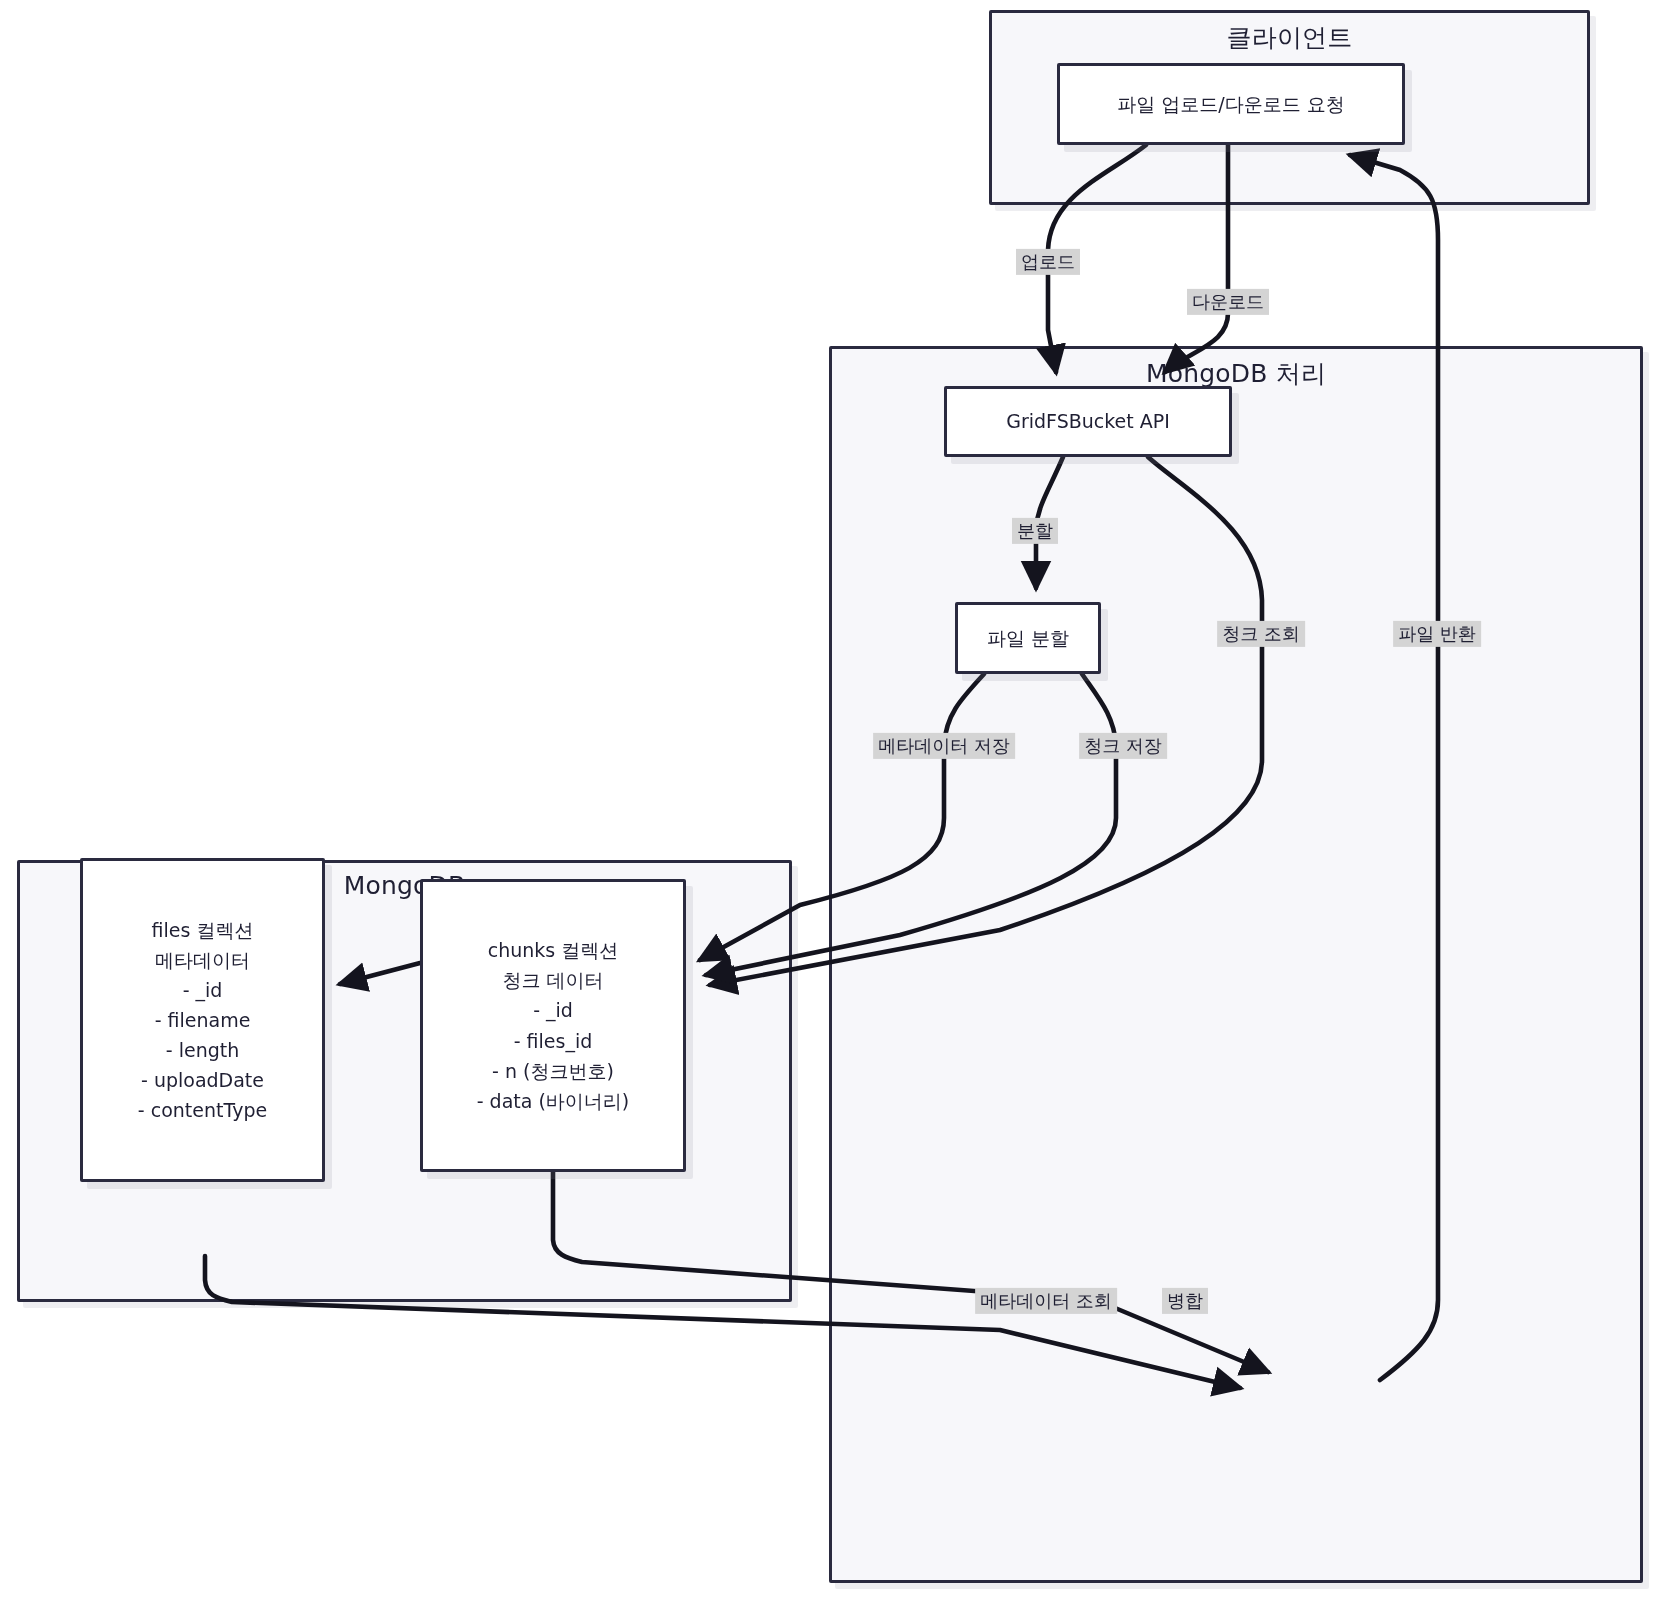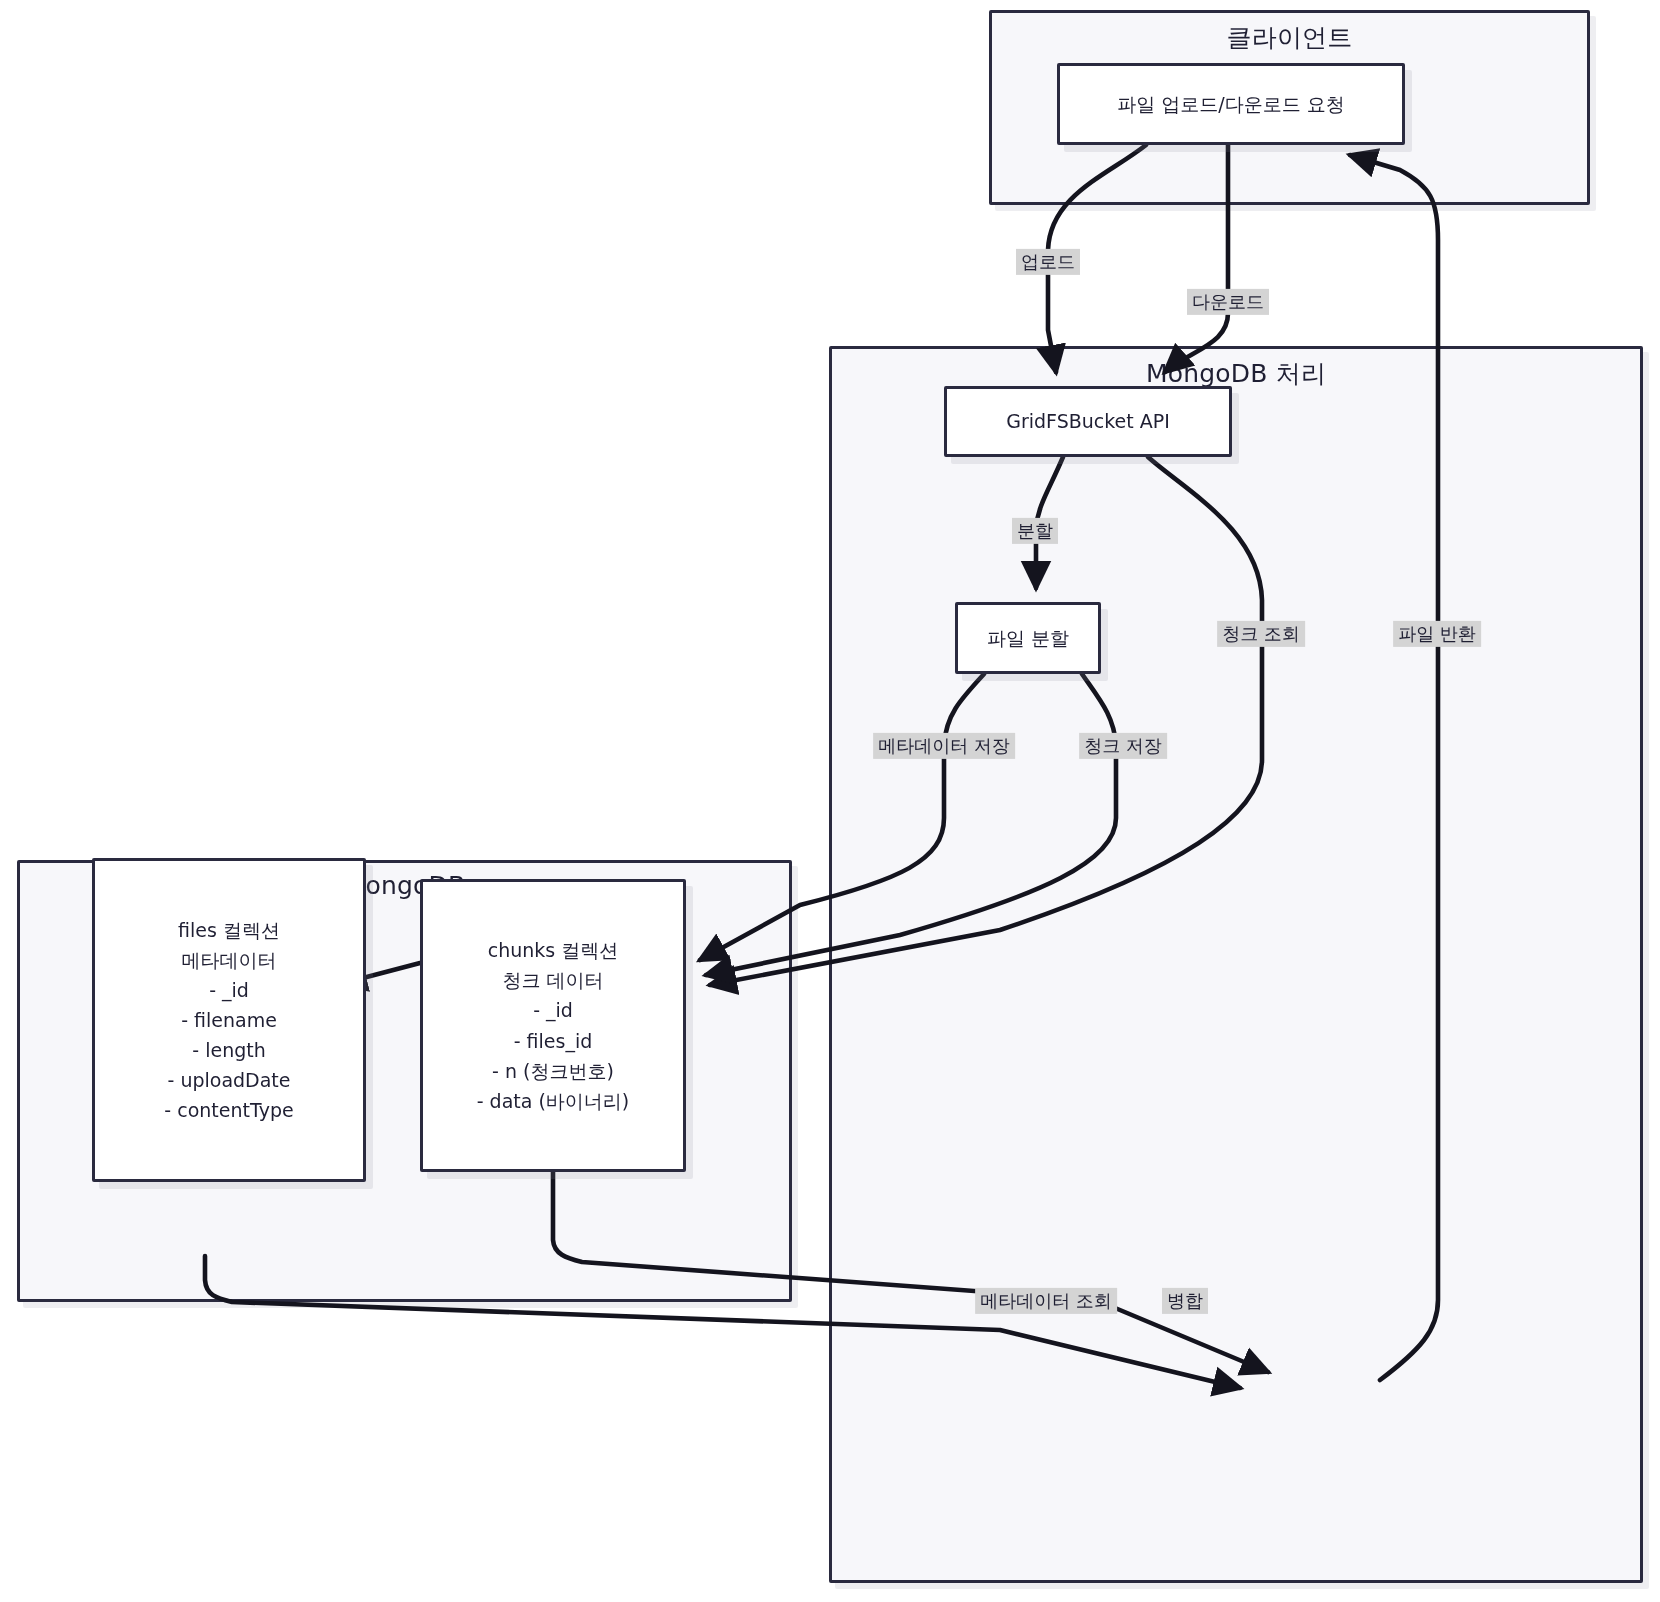--- a/index.html
+++ b/index.html
@@ -126,21 +126,21 @@
   </div>
 
   <div class="node" style="left:944px; top:386px; width:288px; height:71px;">
     <span class="line">GridFSBucket API</span>
   </div>
 
   <div class="node" style="left:955px; top:602px; width:146px; height:72px;">
     <span class="line">파일 분할</span>
   </div>
 
-  <div class="node" style="left:92px; top:858px; width:274px; height:324px;">
+  <div class="node" style="left:80px; top:858px; width:245px; height:324px;">
     <span class="line">files 컬렉션</span>
     <span class="line">메타데이터</span>
     <span class="line">- _id</span>
     <span class="line">- filename</span>
     <span class="line">- length</span>
     <span class="line">- uploadDate</span>
     <span class="line">- contentType</span>
   </div>
 
   <div class="node" style="left:420px; top:879px; width:266px; height:293px;">

